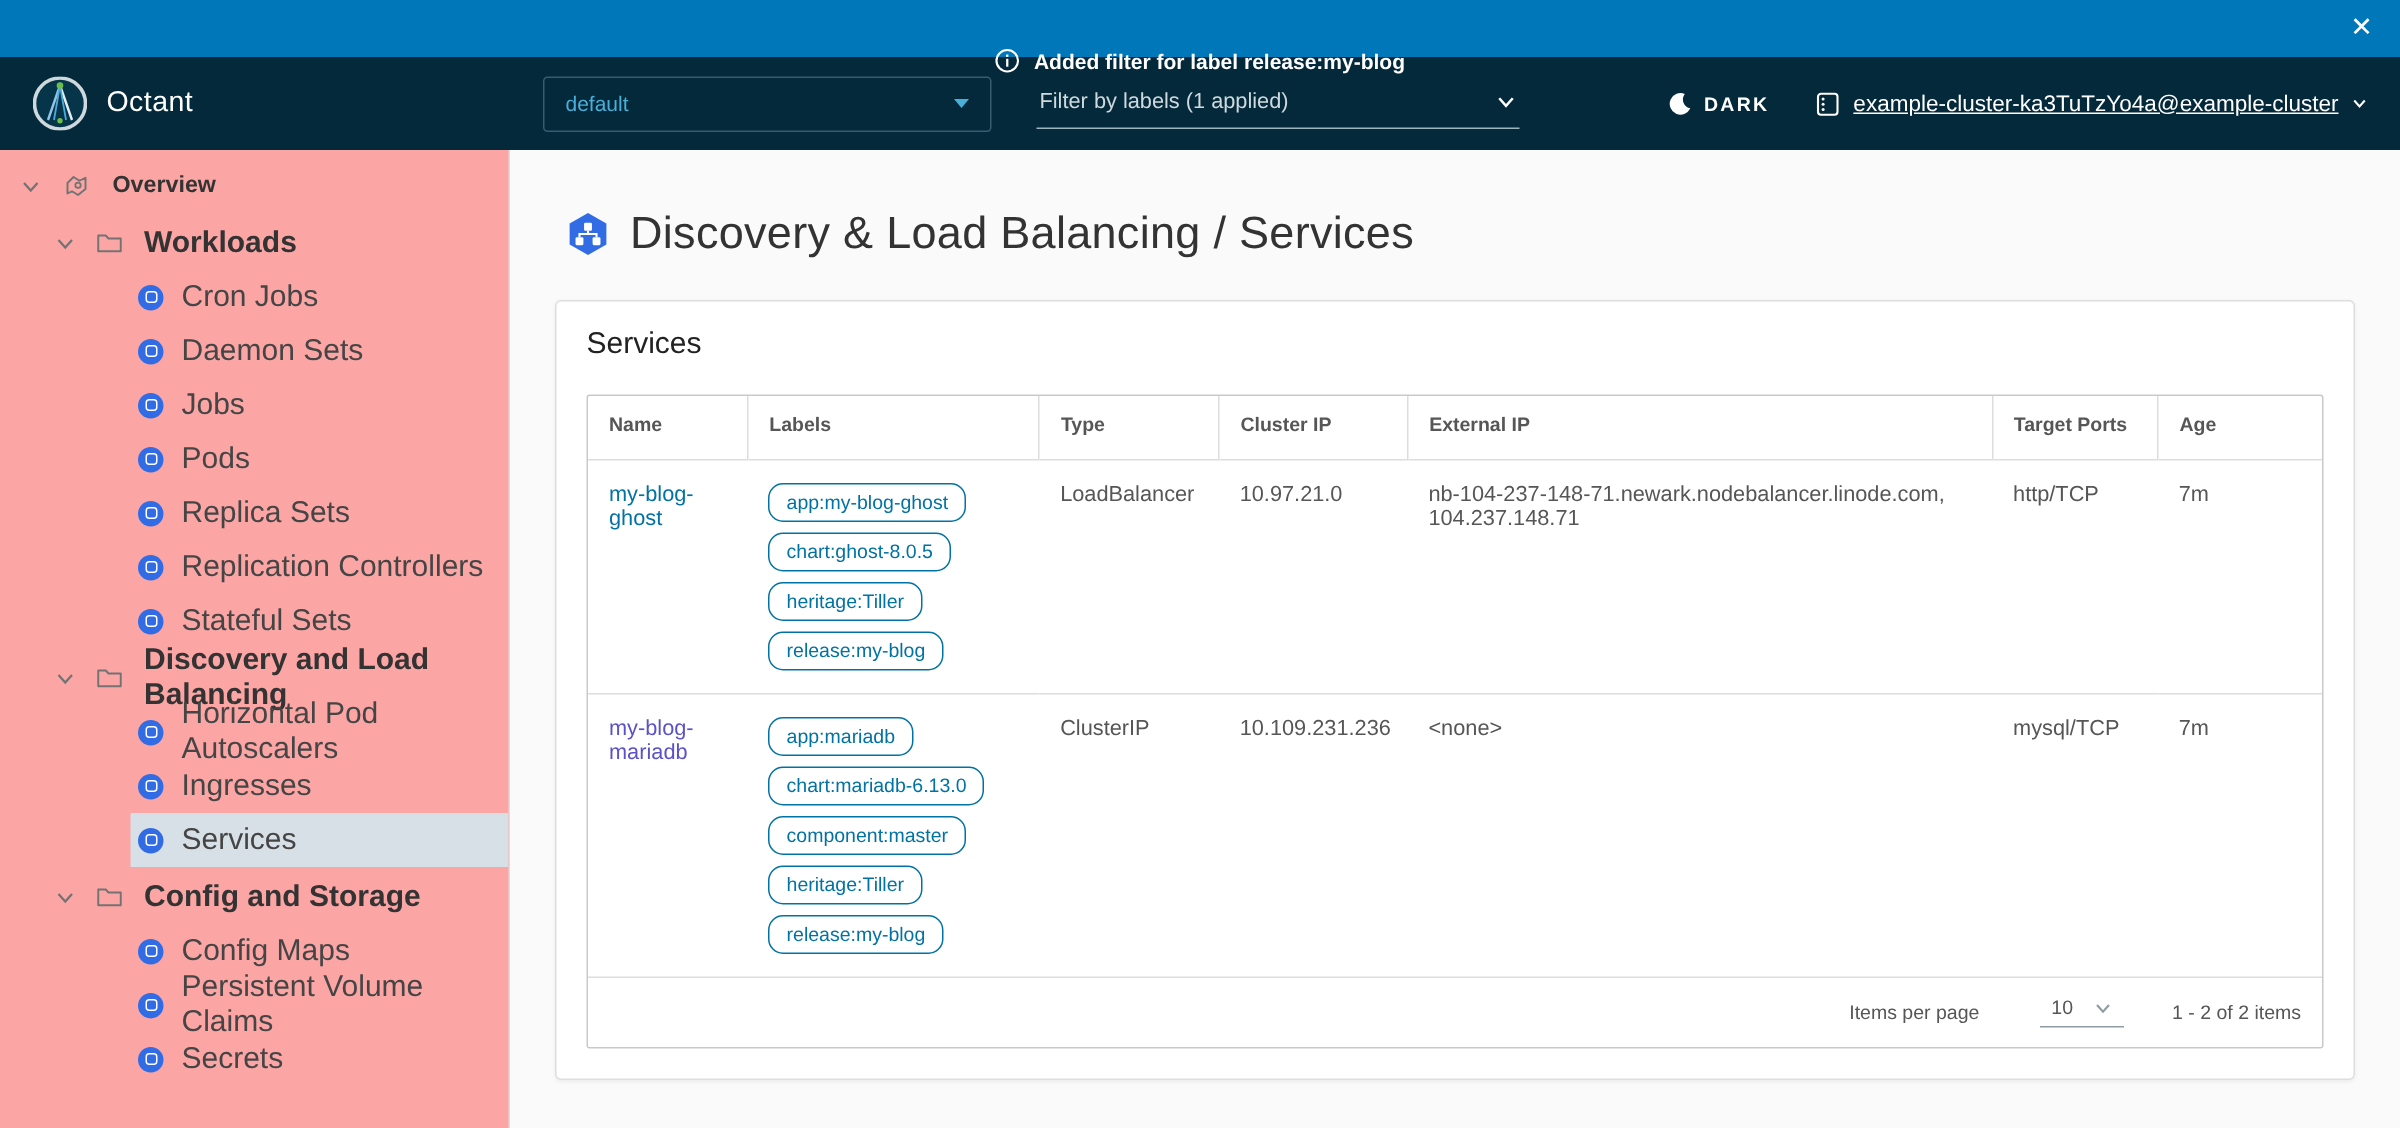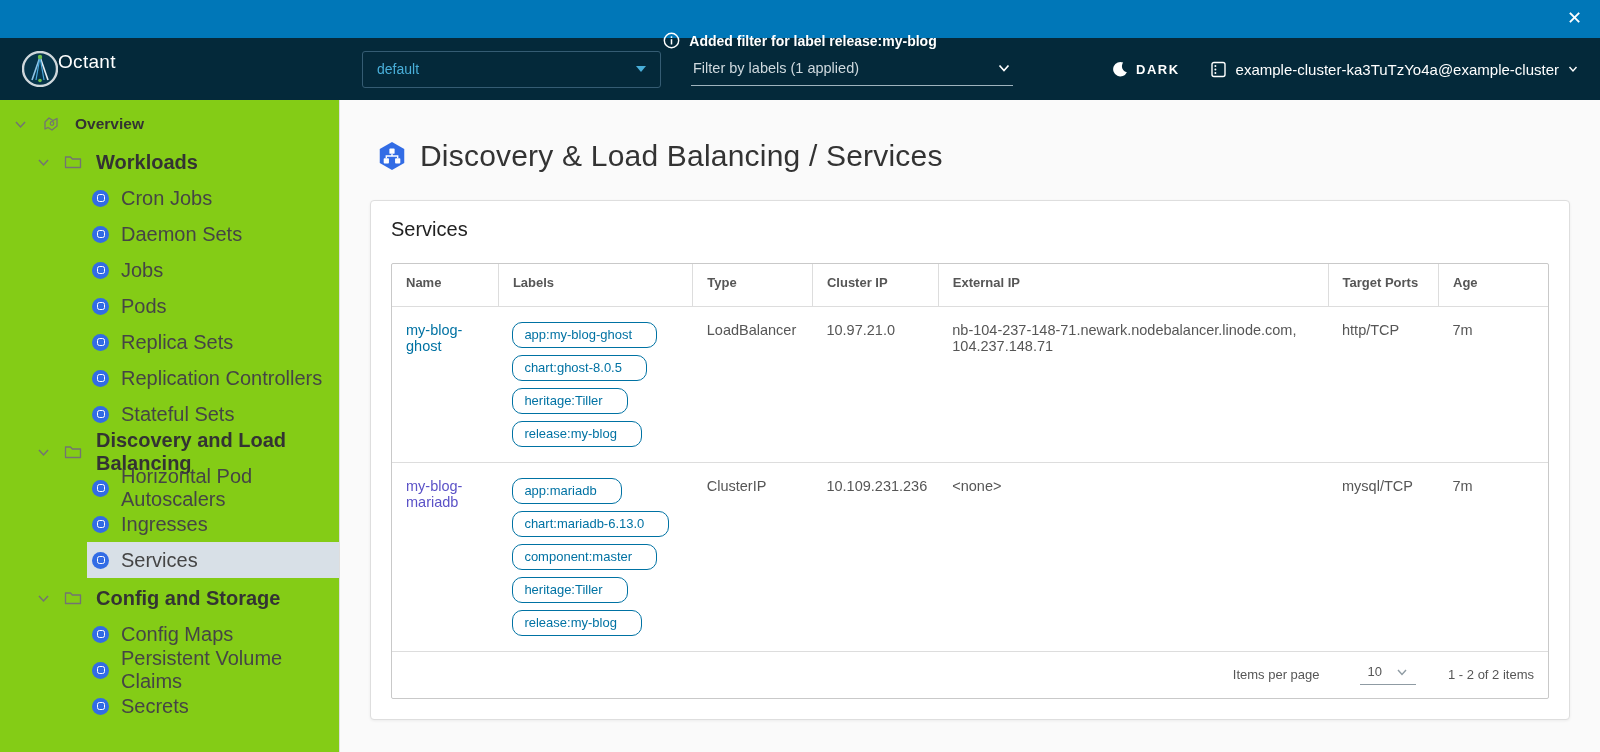--- a/index.html
+++ b/index.html
@@ -11,48 +11,48 @@
             align-items:center; justify-content:center; position:relative;
             font-size:14px; font-weight:bold; }
   .banner .msg-wrap { display:flex; align-items:center; gap:9px;margin-top:43px; }
   .info-icon { width:17px; height:17px; flex:none; }
   .banner-close { position:absolute; right:18px; top:8px; font-size:18px;
                   color:#fff; cursor:pointer; line-height:20px; font-weight:normal; }
 
   
   .header { height:62px; background:#04293a; display:flex; align-items:center;
             padding:0 22px; color:#fff; }
-  .brand { display:flex; align-items:flex-start; width:128px; flex:none; }
+  .brand { display:flex; align-items:center; gap:13px; width:128px; flex:none; }
   .logo { width:36px; height:36px; flex:none; }
   .app-name { font-size:19px; font-weight:normal; letter-spacing:.3px; color:#fff; }
 
   .ns-select { margin-left:212px; width:299px; height:37px; border:1px solid #355c73;
                border-radius:3px; display:flex; align-items:center;
                padding:0 14px; cursor:pointer; }
   .ns-select .ns-value { color:#49afd9; font-size:14px; flex:1; }
   .ns-caret { width:0; height:0; border-left:5px solid transparent;
               border-right:5px solid transparent; border-top:6px solid #49afd9; }
 
   .label-filter { margin-left:30px; width:322px; display:flex; align-items:center;
                   border-bottom:1px solid #9fb3bd; padding:8px 2px 9px 2px; cursor:pointer; }
   .label-filter .lf-text { color:#cfd9de; font-size:14.5px; flex:1; }
   .chev { width:14px; height:14px; flex:none; }
 
   .header-right { margin-left:auto; display:flex; align-items:center; gap:30px; }
   .theme-toggle { display:flex; align-items:center; gap:8px; cursor:pointer; }
   .theme-toggle .moon { width:16px; height:16px; }
   .theme-toggle .t-label { font-size:13px; font-weight:bold; letter-spacing:1.5px; }
-  .context-select { display:flex; align-items:center; gap:9px; cursor:pointer; }
+  .context-select { display:flex; align-items:center; gap:9px; cursor:pointer;text-decoration:underline; }
   .context-select .ctx-text { font-size:15px; color:#fff; }
   .ctx-icon { width:17px; height:17px; }
   .ctx-caret { width:10px; height:10px; }
 
   
   .app-body { display:flex; height:652px; }
-  .sidebar { width:340px; flex:none; background:#84cc16; border-right:1px solid #dedede;
+  .sidebar { width:340px; flex:none; background:#fca5a5; border-right:1px solid #dedede;
              padding-top:6px; overflow:hidden; }
   .main { flex:1; background:#fafafa; overflow:hidden; padding:0 30px; }
 
   
   .nav-row { display:flex; align-items:center; height:36px; cursor:pointer;
              color:#333; font-size:20px; }
   .nav-root { padding-left:14px; gap:15px; font-weight:bold; font-size:15.5px; }
   .nav-group { padding-left:37px; gap:14px; font-weight:bold; margin-top:2px; }
   .nav-item { margin-left:87px; padding-left:5px; gap:12px; color:#454545;
               font-weight:normal; }
@@ -78,21 +78,21 @@
   thead th { text-align:left; font-size:13px; font-weight:bold; color:#565656;
              padding:11px 12px 16px 14px; vertical-align:top;
              border-left:1px solid #ddd; }
   thead th:first-child { border-left:none; }
   tbody td { border-top:1px solid #ddd; padding:15px 12px 15px 14px;
              vertical-align:top; font-size:14.5px; color:#565656; }
   .cell-name a { color:#0072a3; text-decoration:none; word-wrap:break-word; cursor:pointer; }
   .cell-name a.visited { color:#5b52c7; }
   .labels-stack { display:flex; flex-direction:column; align-items:flex-start; gap:7px; }
   .tag { display:inline-block; border:1px solid #0072a3; color:#0072a3; font-size:13px;
-         padding:4px 24px 5px 11px; border-radius:10px; background:#fff; cursor:pointer;
+         padding:4px 11px 5px 11px; border-radius:10px; background:#fff; cursor:pointer;
          white-space:nowrap; }
   .cell-extip { word-wrap:break-word; }
 
   .grid-footer { border-top:1px solid #ddd; padding:12px 14px 13px 14px; display:flex;
                  justify-content:flex-end; align-items:center; font-size:13px;
                  color:#565656; }
   .page-size { display:flex; align-items:center; gap:14px; margin-left:40px;
                border-bottom:1px solid #8f9ba3; padding:0 8px 5px 8px; cursor:pointer; }
   .page-size .ps-chev { width:12px; height:12px; }
   .range-label { margin-left:32px; }

